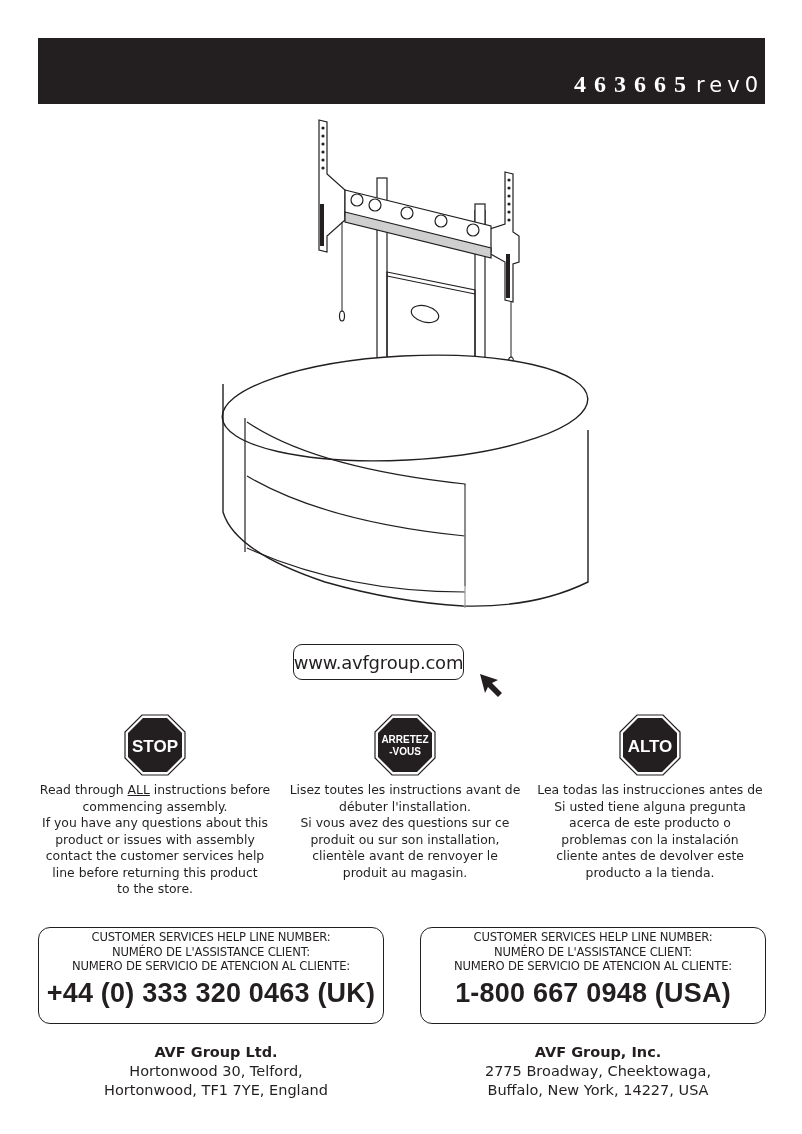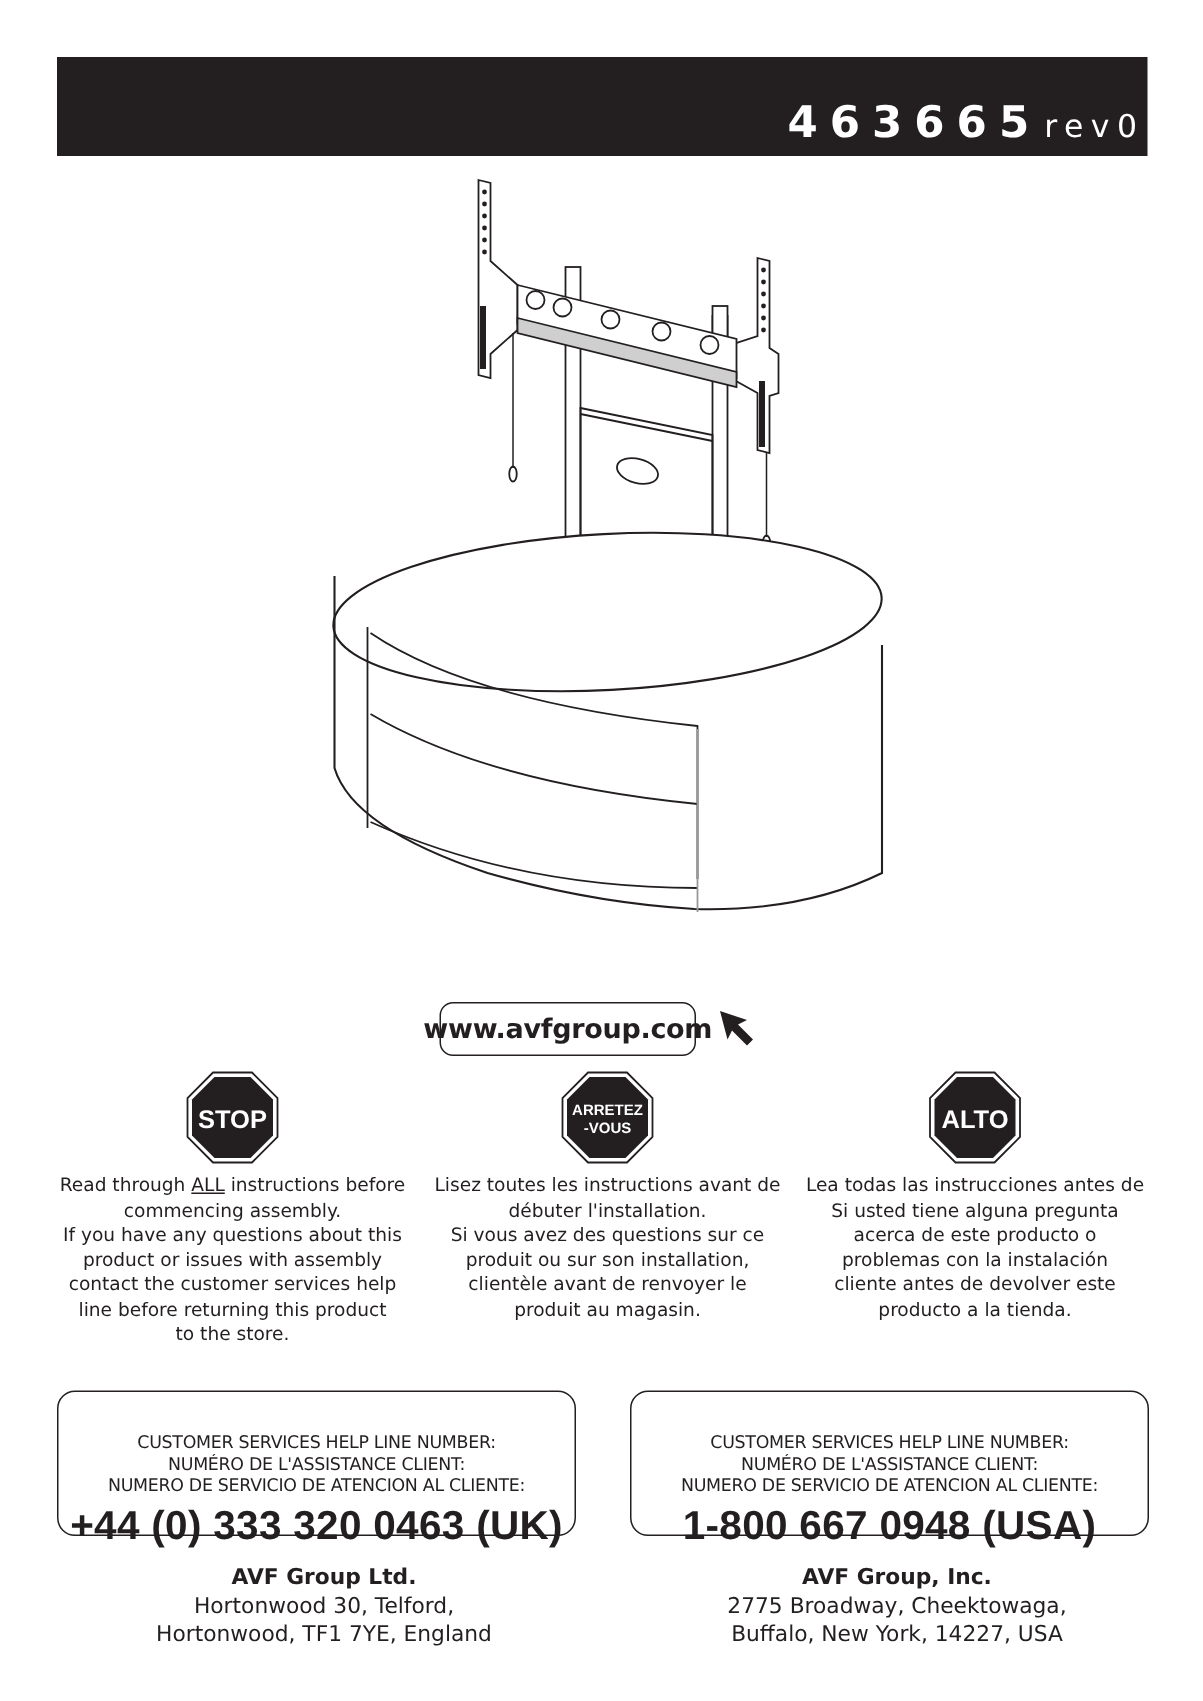--- a/index.html
+++ b/index.html
@@ -1,36 +1,36 @@
 <!DOCTYPE html>
 <html><head>
 <meta charset="utf-8">
 <style>
   html, body { margin: 0; padding: 0; background: #ffffff; }
   body { width: 802px; height: 1134px; position: relative; overflow: hidden;
          font-family: "DejaVu Sans", "Liberation Sans", sans-serif; color: #231f20; }
   .banner { position: absolute; left: 38px; top: 38px; width: 727px; height: 66px; background: #231f20; }
   .code { position: absolute; right: 2px; bottom: 6px; color: #ffffff; white-space: nowrap; }
-  .code .num { font-size: 29px; font-weight: bold; letter-spacing: 8px; }
+  .code .num { font-size: 24px; font-weight: bold; letter-spacing: 8px; font-family: Liberation Serif, serif; }
   .code .rev { font-size: 21px; letter-spacing: 5px; margin-left: 2px; }
   .product { position: absolute; left: 195px; top: 112px; width: 420px; height: 520px; }
-  .url-box { position: absolute; left: 293px; top: 668px; width: 171px; height: 36px;
+  .url-box { position: absolute; left: 293px; top: 644px; width: 171px; height: 36px;
              border: 1.5px solid #231f20; border-radius: 9px; box-sizing: border-box;
              display: flex; align-items: center; justify-content: center;
-             font-size: 18px; font-weight: bold; letter-spacing: -0.2px; }
+             font-size: 18px; font-weight: normal; letter-spacing: -0.2px; }
   .cursor { position: absolute; left: 478px; top: 672px; width: 28px; height: 28px; }
   .col { position: absolute; top: 714px; text-align: center; }
   .sign { width: 62px; height: 62px; margin: 0 auto 6px auto; display: block; }
   .col p { margin: 0; font-size: 12.4px; font-weight: normal; line-height: 16.5px; }
   .col-en { left: 30px; width: 250px; }
   .col-fr { left: 280px; width: 250px; }
   .col-es { left: 528px; width: 244px; }
   .u { text-decoration: underline; }
   .help { position: absolute; top: 927px; height: 97px; border: 1.2px solid #231f20;
-          border-radius: 12px; box-sizing: border-box; text-align: center; padding-top: 26px; }
+          border-radius: 12px; box-sizing: border-box; text-align: center; padding-top: 2px; }
   .help-uk { left: 38px; width: 346px; }
   .help-us { left: 420px; width: 346px; }
   .help .lbl { font-size: 11.6px; line-height: 14.5px; letter-spacing: -0.2px; }
   .help .phone { font-family: "Liberation Sans", sans-serif; font-weight: bold; font-size: 27px;
                  line-height: 34px; margin-top: 2px; letter-spacing: 0.2px; }
   .addr { position: absolute; top: 1043px; text-align: center; font-size: 14.5px; line-height: 19px; }
   .addr .co { font-weight: bold; }
   .addr-uk { left: 58px; width: 316px; }
   .addr-us { left: 440px; width: 316px; }
 </style>

